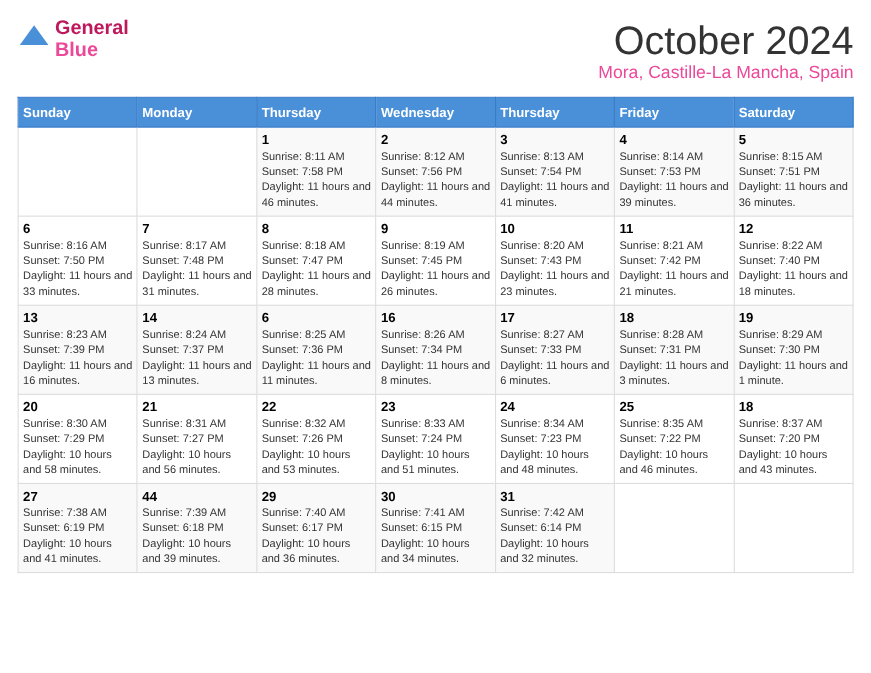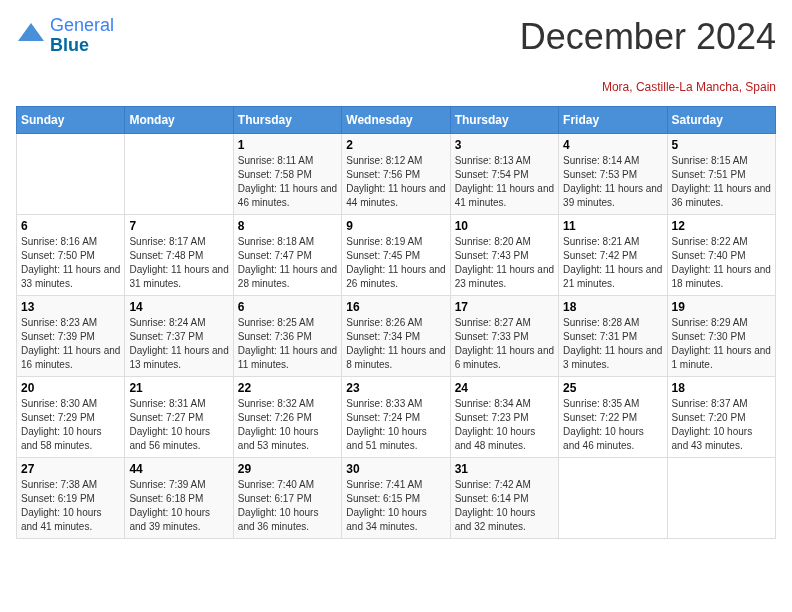--- a/index.html
+++ b/index.html
@@ -20,45 +20,44 @@
       display: flex;
       align-items: center;
     }
     .logo-text {
       display: flex;
       flex-direction: column;
       line-height: 1.1;
     }
     .logo-general {
       font-size: 18px;
-      font-weight: normal;
-      color: #3b82f6;
+      font-weight: bold;
+      color: #be185d;
     }
     .logo-blue {
       font-size: 18px;
       font-weight: bold;
-      color: #0369a1;
+      color: #ec4899;
     }
     .logo-icon {
       width: 30px;
       height: 30px;
       margin-right: 4px;
     }
     .title-section {
       text-align: right;
     }
     .month-title {
       font-size: 36px;
       font-weight: normal;
       color: #333;
     }
     .location {
-      font-size: 12px;
-      color: #b91c1c;
-      margin-top: 22px;
+      font-size: 16px;
+      color: #ec4899;
     }
     table {
       width: 100%;
       border-collapse: collapse;
       font-size: 11px;
     }
     thead tr th {
       background-color: #4a90d9;
       color: #fff;
       padding: 6px 4px;
@@ -101,21 +100,21 @@
   <div class="logo">
     <svg class="logo-icon" viewBox="0 0 30 30">
       <polygon points="15,2 28,20 2,20" fill="#4a90d9"></polygon>
     </svg>
     <div class="logo-text">
       <span class="logo-general">General</span>
       <span class="logo-blue">Blue</span>
     </div>
   </div>
   <div class="title-section">
-    <div class="month-title">December 2024</div>
+    <div class="month-title">October 2024</div>
     <div class="location">Mora, Castille-La Mancha, Spain</div>
   </div>
 </div>
 
 <table>
   <thead>
     <tr>
     <th>Sunday</th>
         <th>Monday</th>
         <th>Thursday</th>

